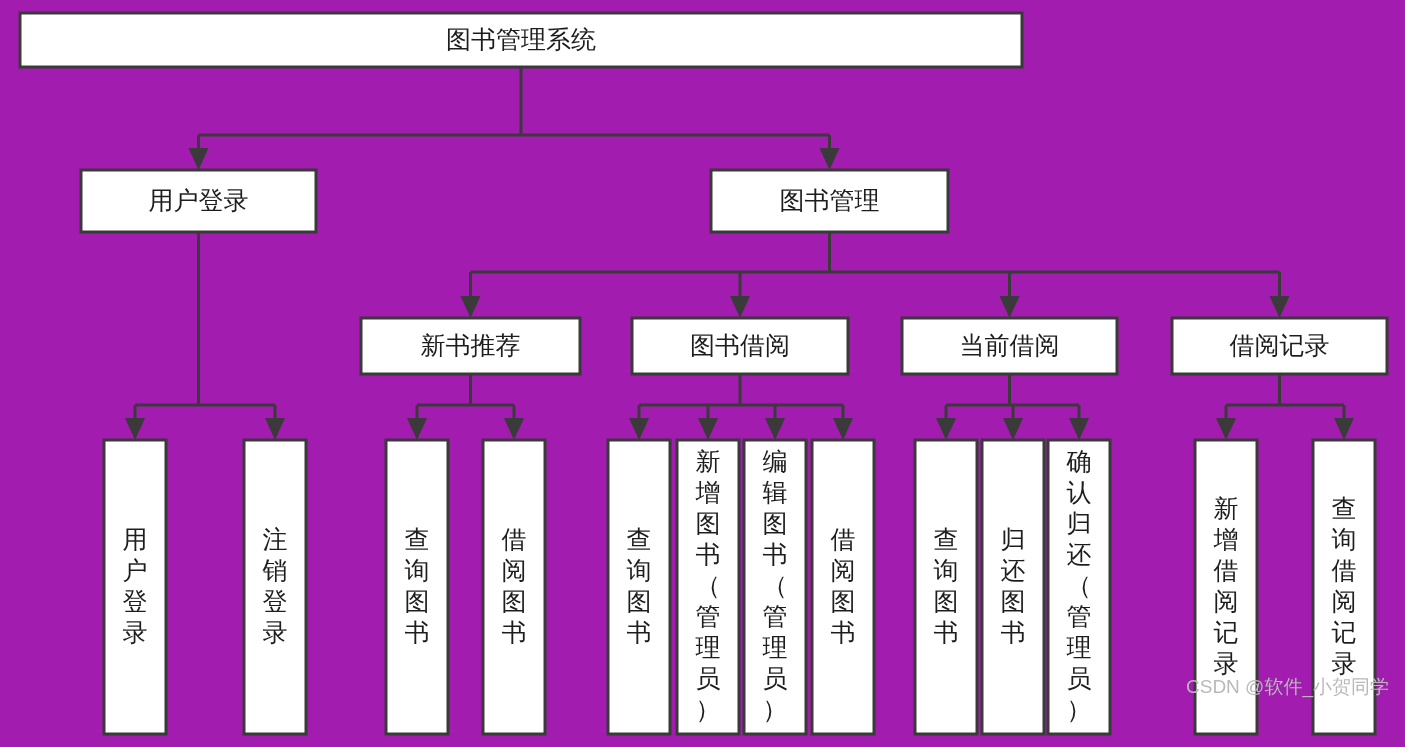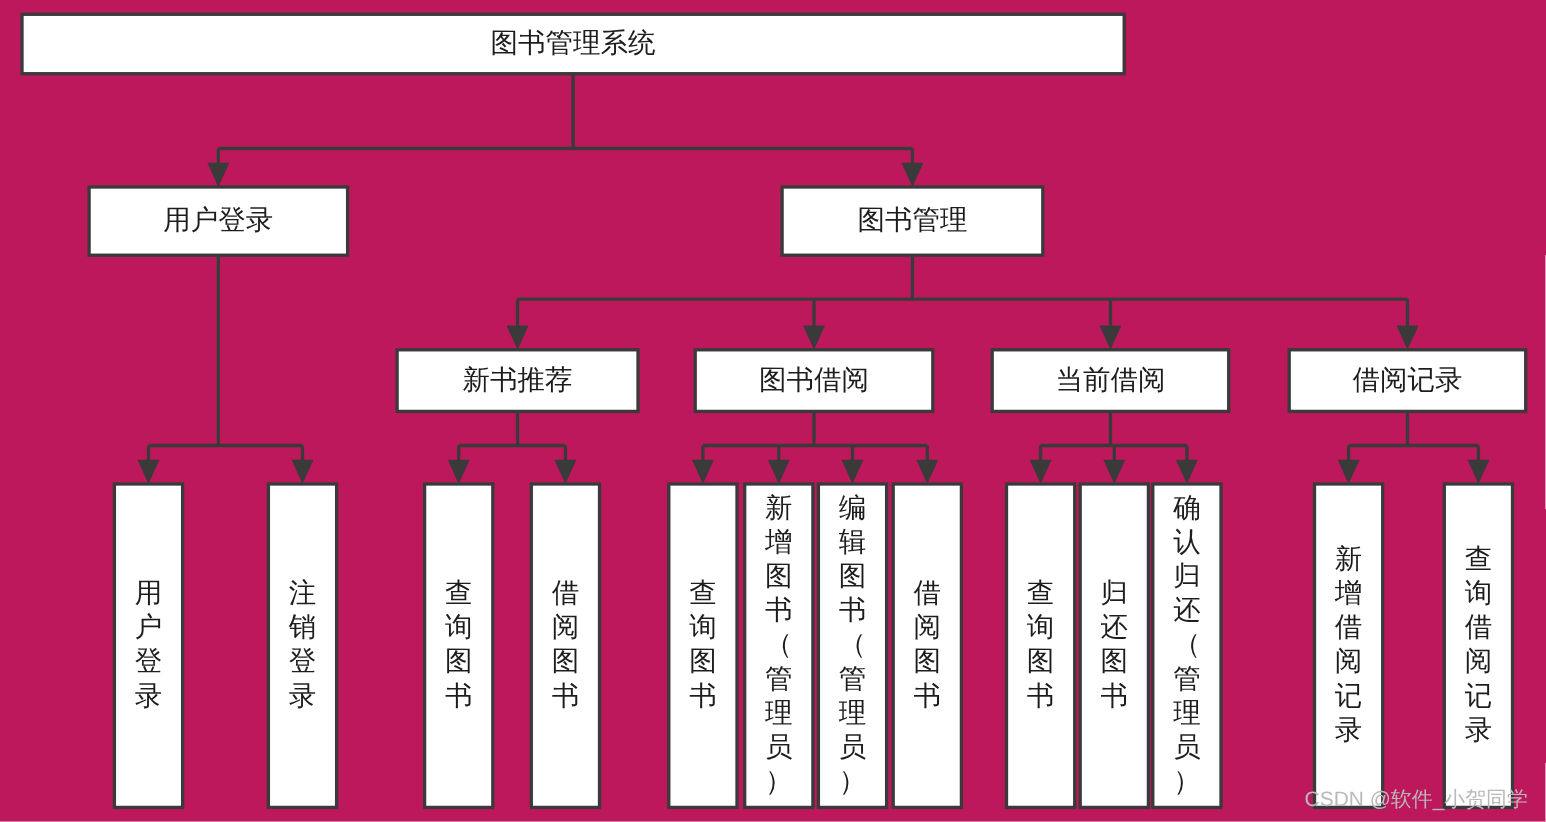--- a/index.html
+++ b/index.html
@@ -4,21 +4,21 @@
 <style>
   html, body {
     margin: 0;
     padding: 0;
     background: #ffffff;
   }
   #page {
     position: relative;
     width: 1405px;
     height: 747px;
-    background: #be185d;
+    background: #a21caf;
     font-family: "Liberation Sans", "DejaVu Sans", sans-serif;
     overflow: hidden;
   }
   svg#diagram {
     position: absolute;
     left: 0;
     top: 0;
     width: 1405px;
     height: 747px;
   }
@@ -40,21 +40,21 @@
   .node-label-h {
     font-family: "Liberation Sans", "DejaVu Sans", sans-serif;
     font-size: 25px;
     fill: #1d1d1d;
     text-anchor: middle;
     dominant-baseline: middle;
   }
   .watermark {
     position: absolute;
     left: 1186px;
-    top: 714px;
+    top: 674px;
     font-family: "Liberation Sans", "DejaVu Sans", sans-serif;
     font-size: 19px;
     color: #b9b9b9;
     white-space: nowrap;
     user-select: none;
   }
 </style>
 </head>
 <body>
 

